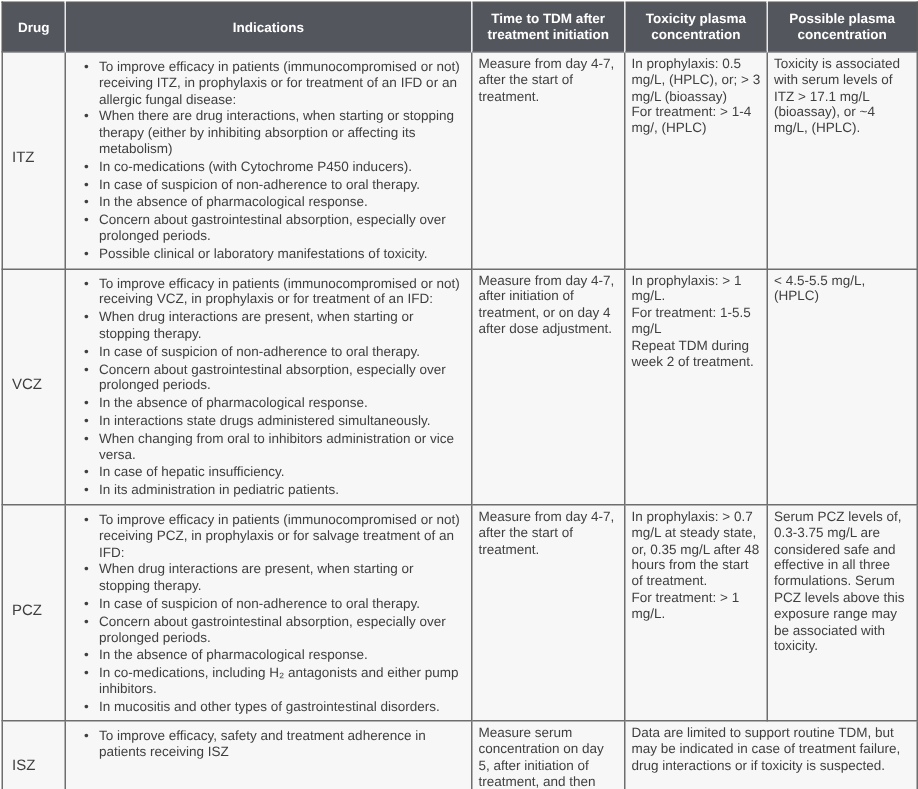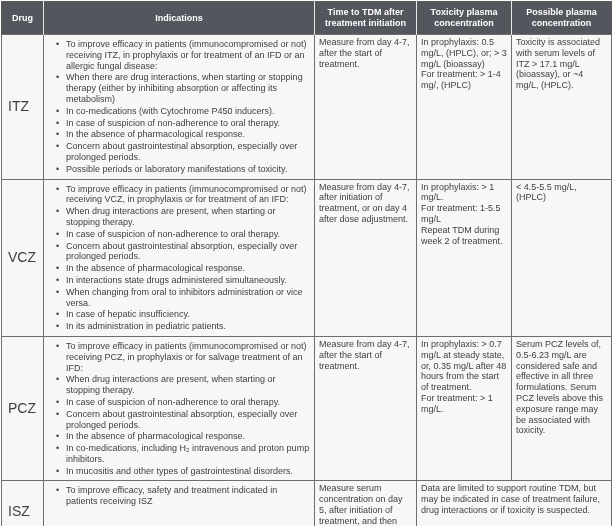--- a/index.html
+++ b/index.html
@@ -39,21 +39,21 @@
     border:1px solid #6e6e6e;
     vertical-align:top;
     font-size:9px;
     line-height:10.8px;
     padding:2px 4px 2px 4px;
     background:#f7f7f8;
   }
   td.drug{
     vertical-align:middle;
     padding-left:6px;
-    font-size:14px;
+    font-size:10px;
   }
   td.wrap{white-space:pre-line;margin-left:32px;}
   ul.bullets{
     margin:2px 0 2px 0;
     padding:0 0 0 8px;
     list-style:none;
   }
   ul.bullets li{
     position:relative;
     padding-left:10px;
@@ -95,21 +95,21 @@
     <tr class="r-itz">
       <td class="drug">ITZ</td>
       <td>
         <ul class="bullets">
           <li>To improve efficacy in patients (immunocompromised or not) receiving ITZ, in prophylaxis or for treatment of an IFD or an allergic fungal disease:</li>
           <li>When there are drug interactions, when starting or stopping therapy (either by inhibiting absorption or affecting its metabolism)</li>
           <li>In co-medications (with Cytochrome P450 inducers).</li>
           <li>In case of suspicion of non-adherence to oral therapy.</li>
           <li>In the absence of pharmacological response.</li>
           <li>Concern about gastrointestinal absorption, especially over prolonged periods.</li>
-          <li>Possible periods or laboratory manifestations of toxicity.</li>
+          <li>Possible clinical or laboratory manifestations of toxicity.</li>
         </ul>
       </td>
       <td class="wrap">Measure from day 4-7, after the start of treatment.</td>
       <td class="wrap">In prophylaxis: 0.5 mg/L, (HPLC), or; &gt; 3 mg/L (bioassay)
 For treatment: &gt; 1-4 mg/, (HPLC)</td>
       <td class="wrap">Toxicity is associated with serum levels of ITZ &gt; 17.1 mg/L (bioassay), or ~4 mg/L, (HPLC).</td>
     </tr>
 
     <tr class="r-vcz">
       <td class="drug">VCZ</td>
@@ -135,35 +135,35 @@
 
     <tr class="r-pcz">
       <td class="drug">PCZ</td>
       <td>
         <ul class="bullets">
           <li>To improve efficacy in patients (immunocompromised or not) receiving PCZ, in prophylaxis or for salvage treatment of an IFD:</li>
           <li>When drug interactions are present, when starting or stopping therapy.</li>
           <li>In case of suspicion of non-adherence to oral therapy.</li>
           <li>Concern about gastrointestinal absorption, especially over prolonged periods.</li>
           <li>In the absence of pharmacological response.</li>
-          <li>In co-medications, including H₂ intravenous and proton pump inhibitors.</li>
+          <li>In co-medications, including H₂ antagonists and either pump inhibitors.</li>
           <li>In mucositis and other types of gastrointestinal disorders.</li>
         </ul>
       </td>
       <td class="wrap">Measure from day 4-7, after the start of treatment.</td>
       <td class="wrap">In prophylaxis: &gt; 0.7 mg/L at steady state, or, 0.35 mg/L after 48 hours from the start of treatment.
 For treatment: &gt; 1 mg/L.</td>
-      <td class="wrap">Serum PCZ levels of, 0.5-6.23 mg/L are considered safe and effective in all three formulations. Serum PCZ levels above this exposure range may be associated with toxicity.</td>
+      <td class="wrap">Serum PCZ levels of, 0.3-3.75 mg/L are considered safe and effective in all three formulations. Serum PCZ levels above this exposure range may be associated with toxicity.</td>
     </tr>
 
     <tr class="r-isz">
       <td class="drug">ISZ</td>
       <td>
         <ul class="bullets">
-          <li>To improve efficacy, safety and treatment indicated in patients receiving ISZ</li>
+          <li>To improve efficacy, safety and treatment adherence in patients receiving ISZ</li>
         </ul>
       </td>
       <td class="wrap">Measure serum concentration on day 5, after initiation of treatment, and then regularly thereafter.</td>
       <td class="wrap" colspan="2">Data are limited to support routine TDM, but may be indicated in case of treatment failure, drug interactions or if toxicity is suspected.</td>
     </tr>
 
   </tbody>
 </table>
 
 </body></html>

